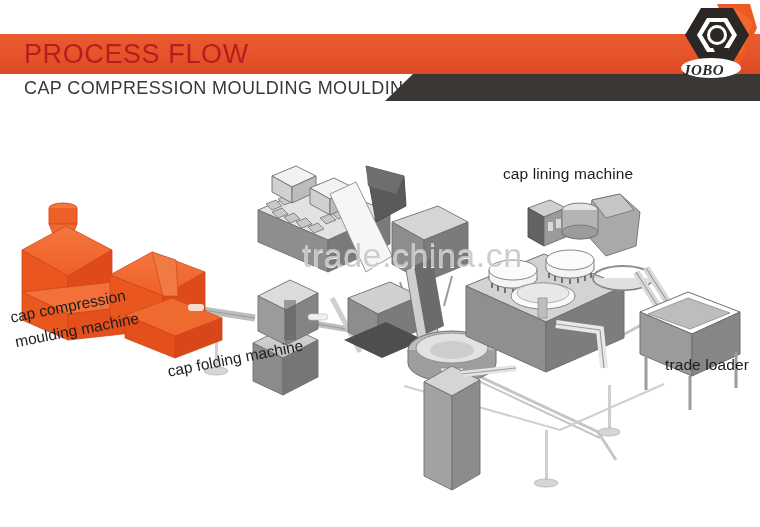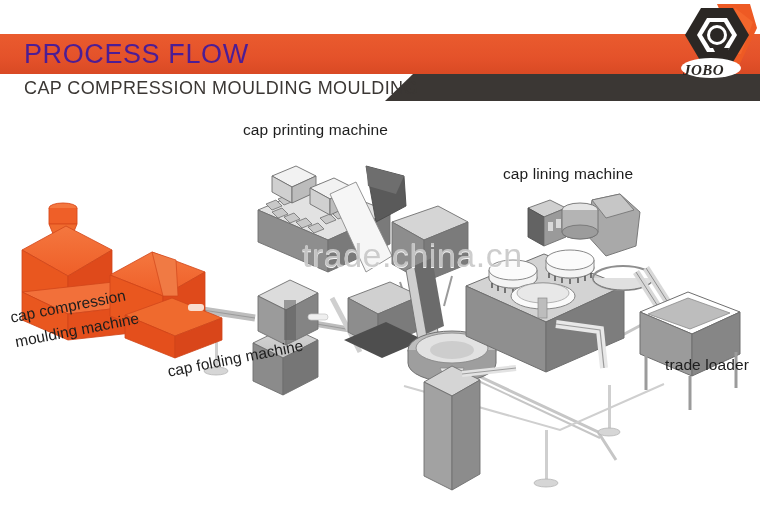--- a/index.html
+++ b/index.html
@@ -50,21 +50,21 @@
     height: 27px;
     background: #ffffff;
     clip-path: polygon(0 0, 16px 0, 0 27px);
   }
   .title-main {
     position: absolute;
     left: 24px;
     top: 37px;
     font-size: 27px;
     letter-spacing: 0.6px;
-    color: #4c1d95;
+    color: #b91c1c;
     font-weight: 400;
     line-height: 34px;
     white-space: nowrap;
   }
   .title-sub {
     position: absolute;
     left: 24px;
     top: 77px;
     font-size: 18px;
     letter-spacing: 0.4px;
@@ -423,21 +423,20 @@
           <path d="M690 276 L690 310"></path>
           <path d="M736 252 L736 288"></path>
         </g>
       </g>
 
     </svg>
   </div>
 
   <div id="watermark">trade.china.cn</div>
 
-  <div class="lbl lbl-printing">cap printing machine</div>
 
   <div class="lbl lbl-lining">cap lining machine</div>
 
   <div class="lbl lbl-autoload">trade loader</div>
 
 
   <div class="lbl-rot-wrap lbl-compression">
     <div>cap compression</div>
     <div>moulding machine</div>
   </div>

